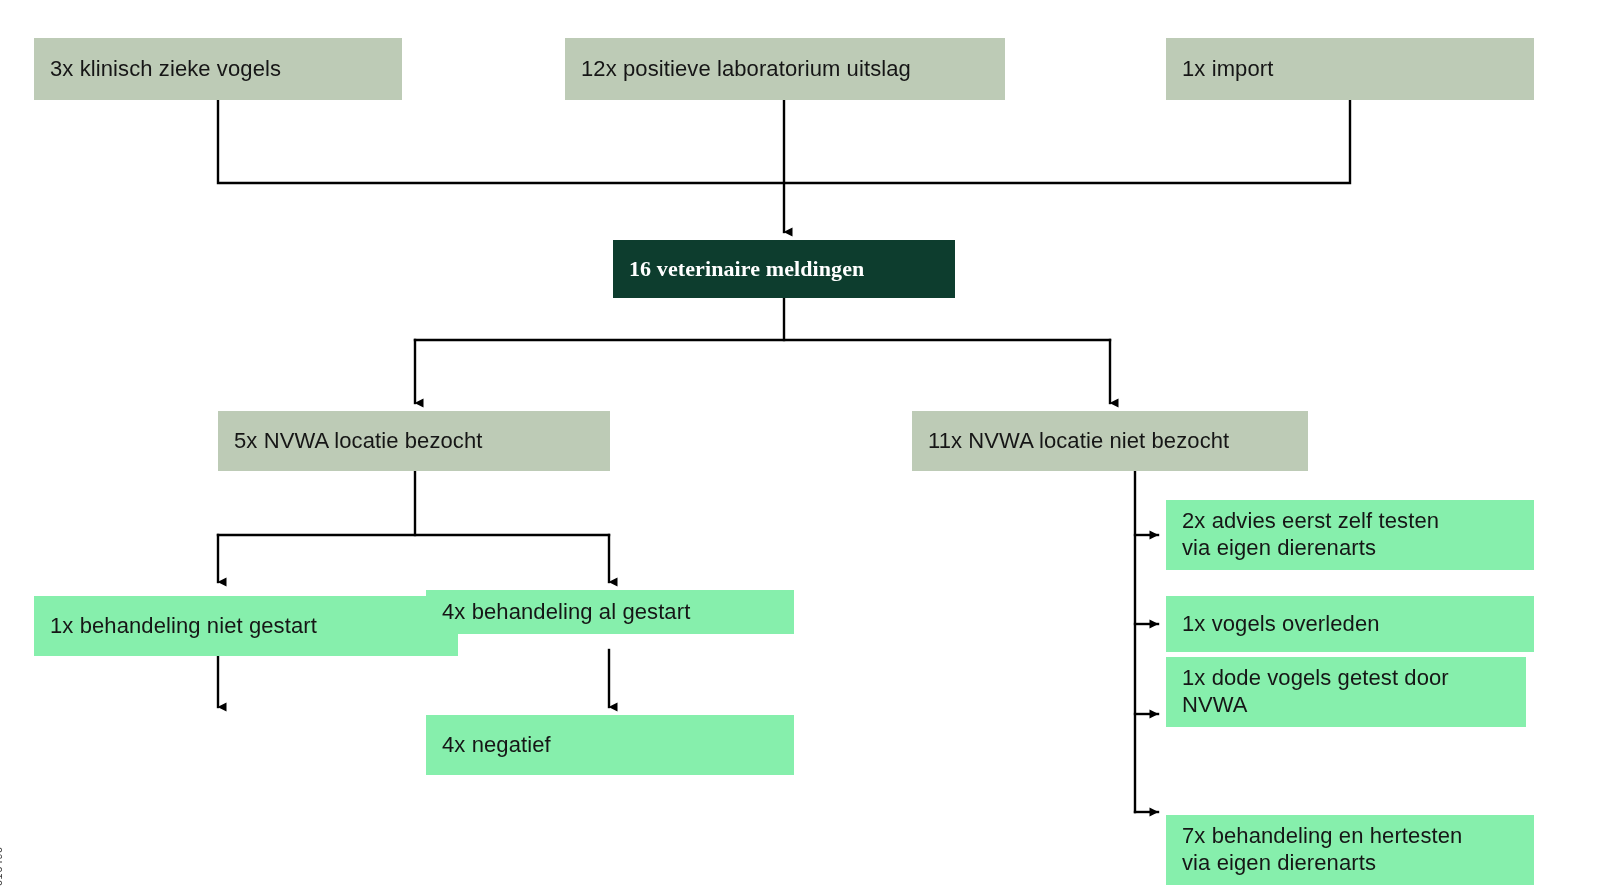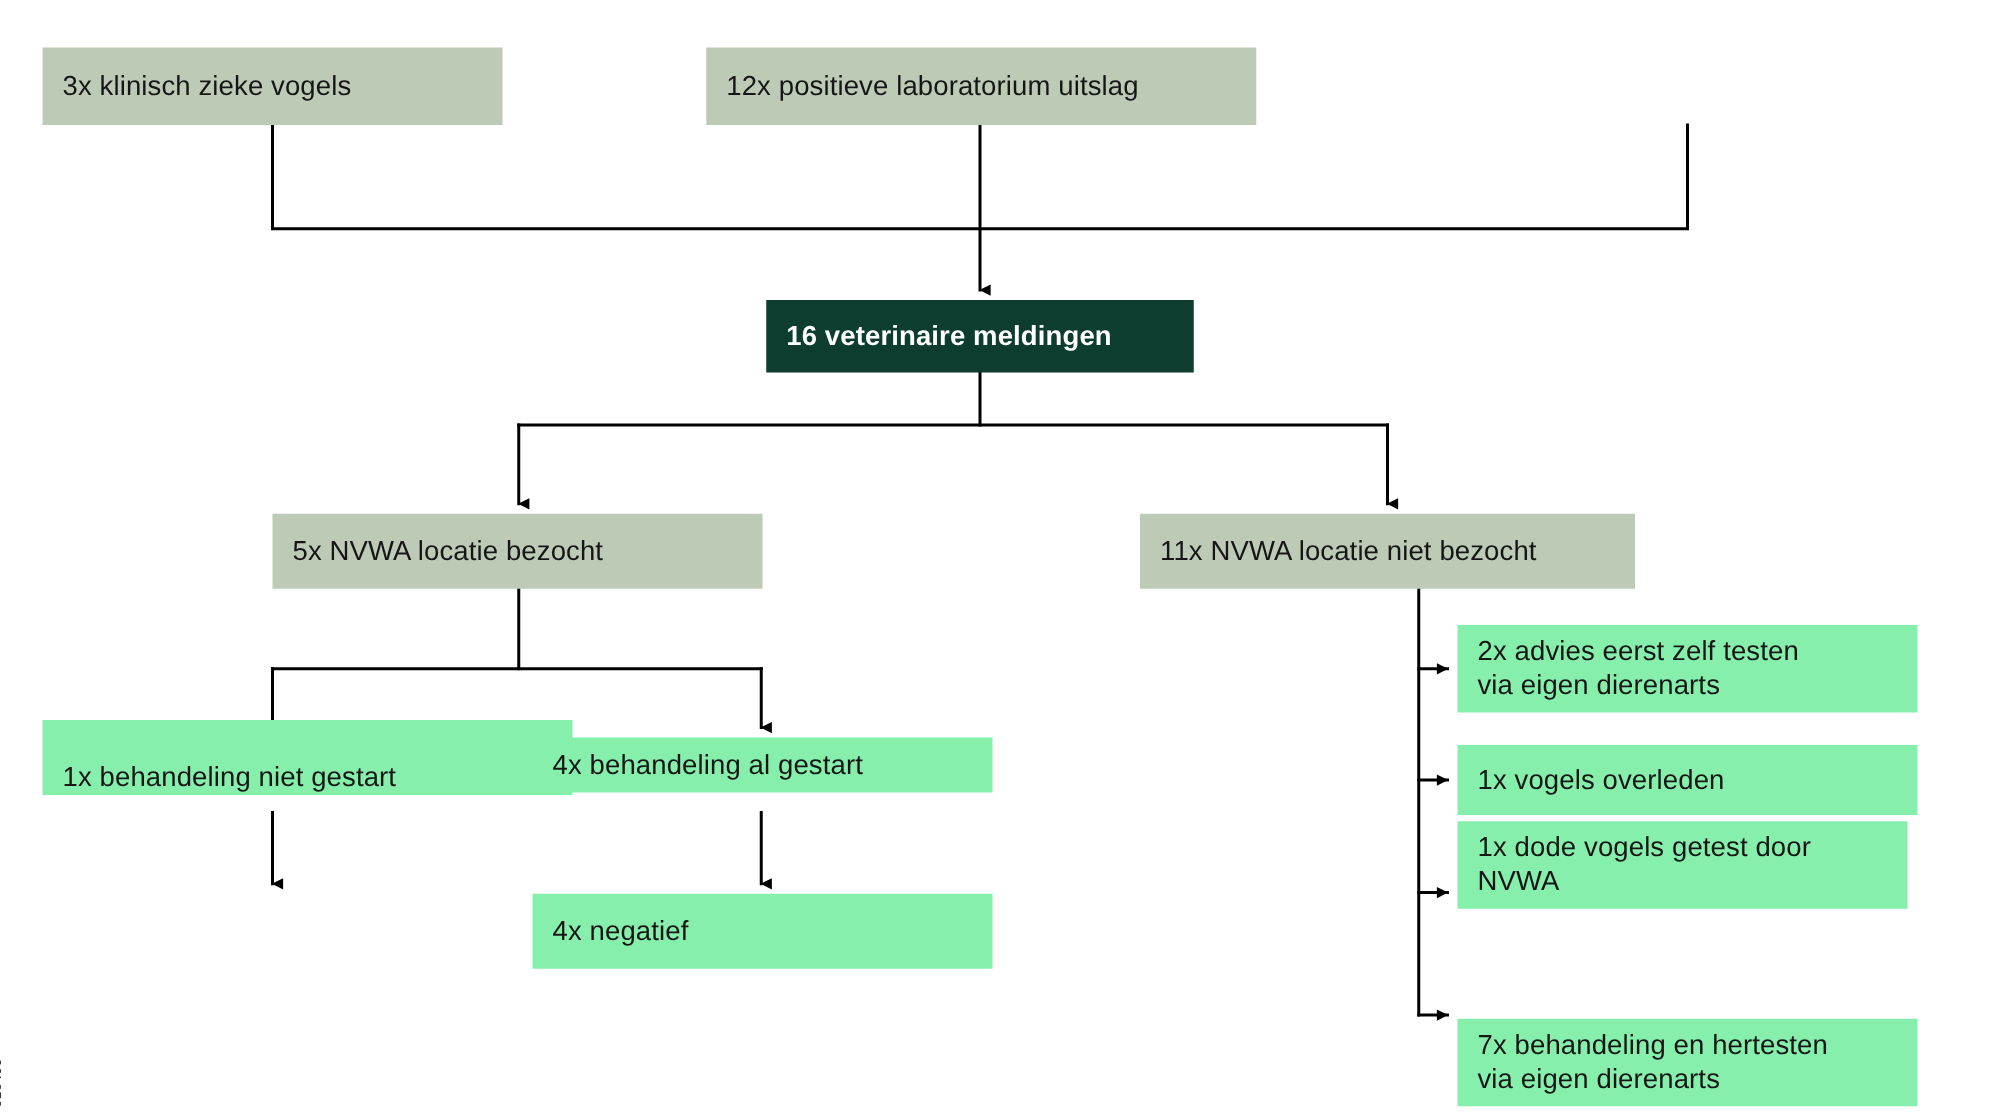--- a/index.html
+++ b/index.html
@@ -38,37 +38,38 @@
     letter-spacing: 0.1px;
     color: #161616;
     z-index: 2;
   }
   .node.sage   { background: #bdcbb6; }
   .node.gray   { background: #86efac; }
   .node.dark   {
     background: #0d3d2e;
     color: #ffffff;
     font-weight: bold;
+    font-family: Liberation Serif, serif;
   }
   .node .txt { display: block; white-space: pre-line; }
 
   
   #n-sick   { left: 34px;   top: 38px;  width: 368px;  height: 62px; }
   #n-lab    { left: 565px;  top: 38px;  width: 440px;  height: 62px; }
   #n-import { left: 1166px; top: 38px;  width: 368px;  height: 62px; }
 
   
   #n-total  { left: 613px;  top: 240px; width: 342px;  height: 58px; }
 
   
   #n-visited    { left: 218px; top: 411px; width: 392px; height: 60px; align-items: center; }
   #n-notvisited { left: 912px; top: 411px; width: 396px; height: 60px; }
 
   
-  #n-nostart { left: 34px;  top: 576px; width: 424px; height: 60px; align-items: flex-end; }
+  #n-nostart { left: 34px;  top: 596px; width: 424px; height: 60px; }
   #n-started { left: 426px; top: 590px; width: 368px; height: 44px; text-align: center; }
 
   
   #n-neg1 { left: 34px;  top: 715px; width: 368px; height: 60px; }
   #n-neg4 { left: 426px; top: 715px; width: 368px; height: 60px; }
 
   
   #n-r1 { left: 1166px; top: 500px; width: 368px; height: 70px; }
   #n-r2 { left: 1166px; top: 596px; width: 368px; height: 56px; }
   #n-r3 { left: 1166px; top: 657px; width: 360px; height: 70px; }
@@ -127,20 +128,23 @@
       <path d="M1135,812 L1158,812" marker-end="url(#arrow-right)"></path>
     </g>
   </svg>
 
   <div class="node sage" id="n-sick">
     <span class="txt">3x klinisch zieke vogels</span>
   </div>
   <div class="node sage" id="n-lab">
     <span class="txt">12x positieve laboratorium uitslag</span>
   </div>
+  <div class="node sage" id="n-import">
+    <span class="txt">1x import</span>
+  </div>
 
   <div class="node dark" id="n-total">
     <span class="txt">16 veterinaire meldingen</span>
   </div>
 
   <div class="node sage" id="n-visited">
     <span class="txt">5x NVWA locatie bezocht</span>
   </div>
   <div class="node sage" id="n-notvisited">
     <span class="txt">11x NVWA locatie niet bezocht</span>

